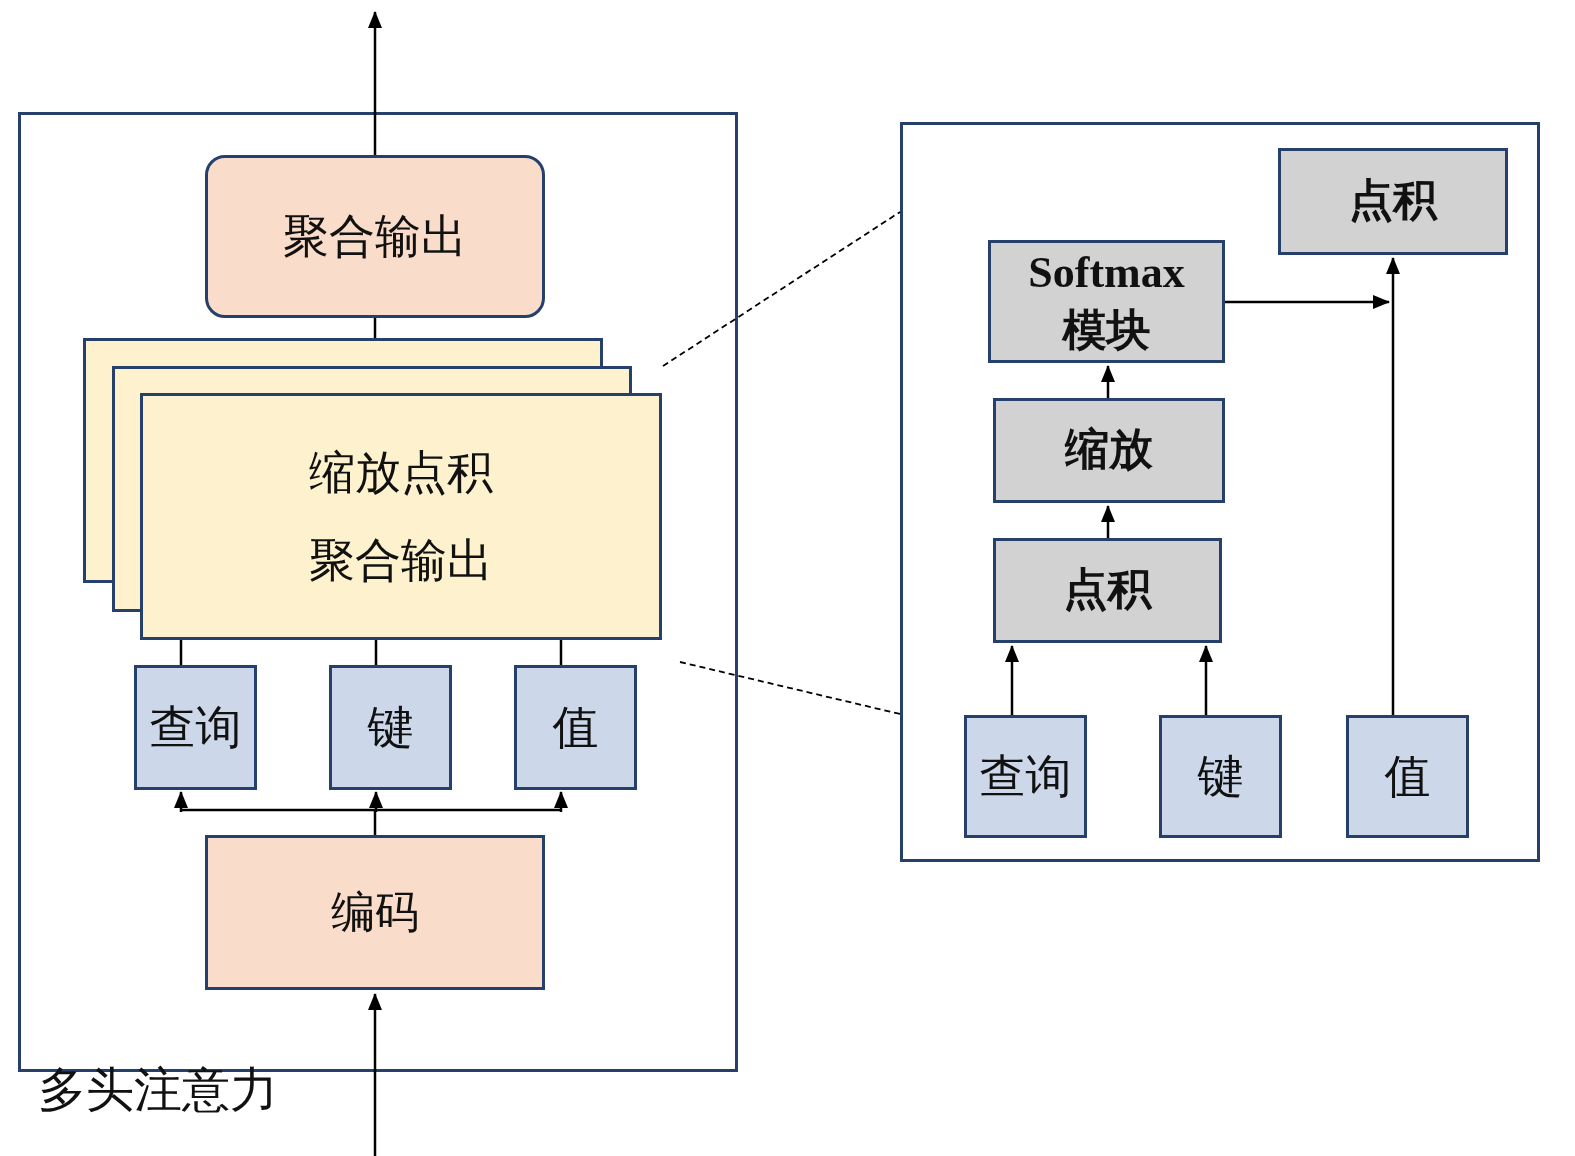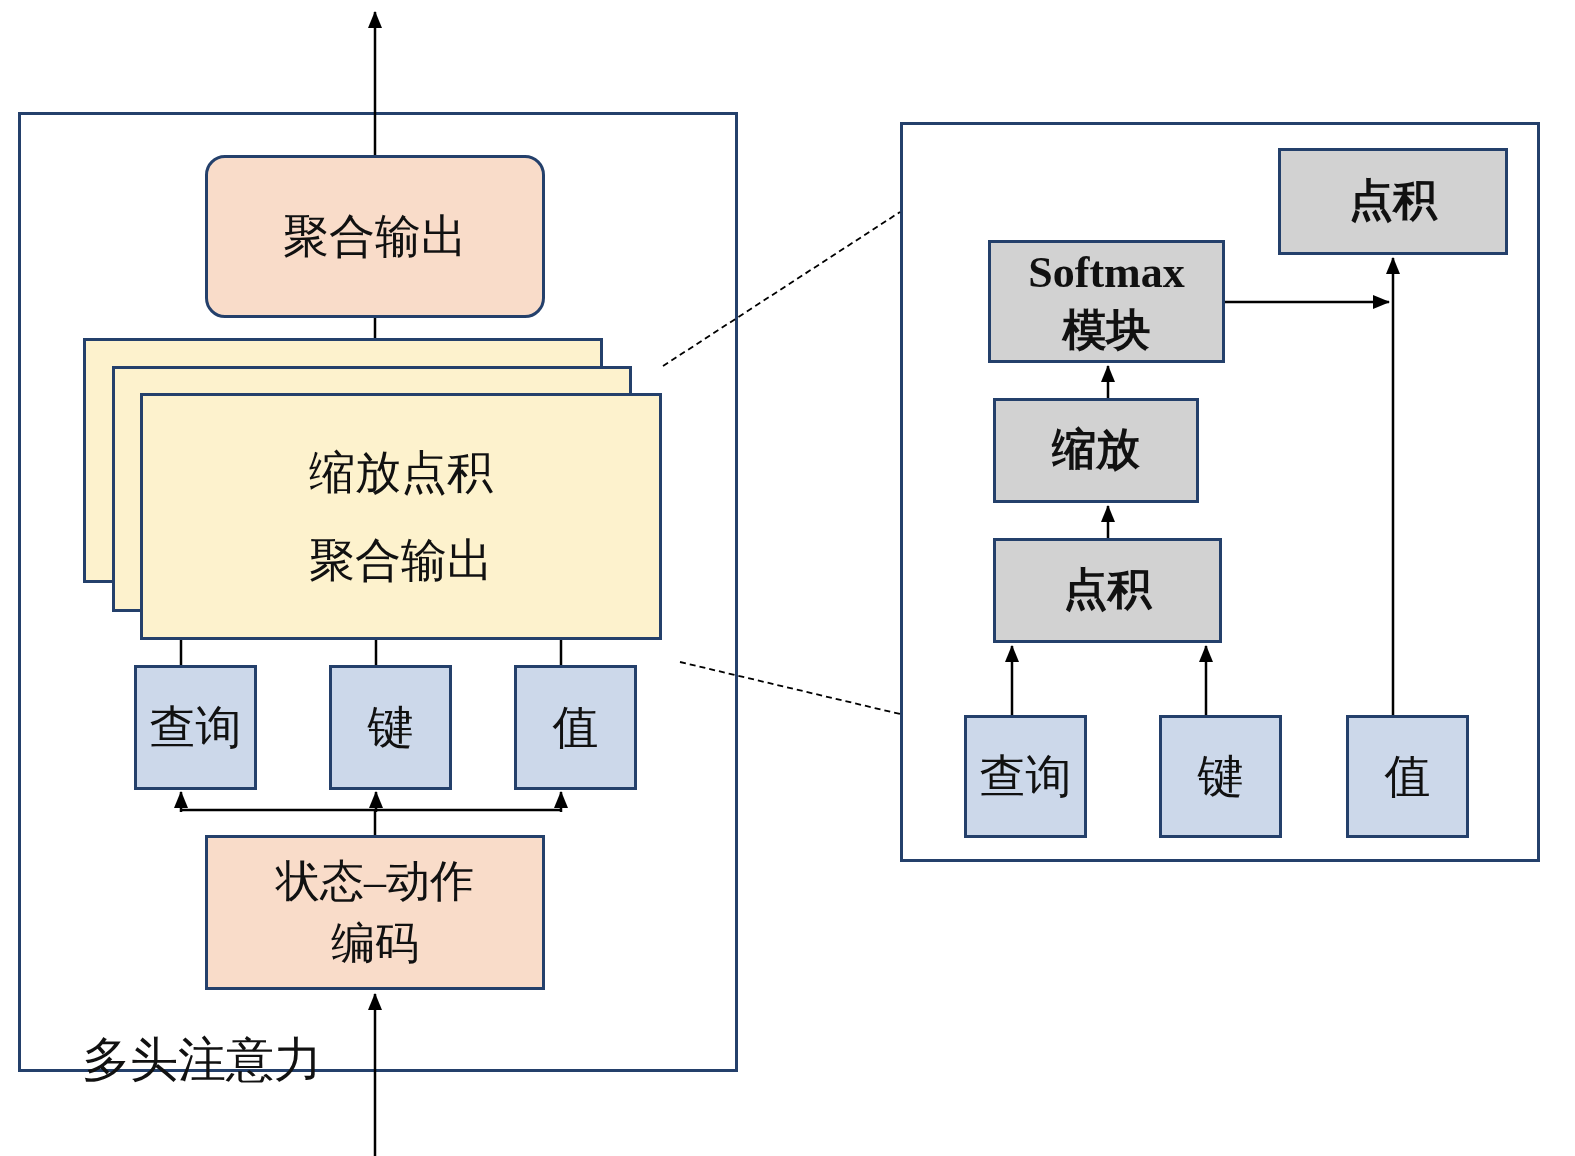--- a/index.html
+++ b/index.html
@@ -58,26 +58,26 @@
   
   #left-panel{left:18px;top:112px;width:720px;height:960px;}
   #agg-output{left:205px;top:155px;width:340px;height:163px;border-radius:20px;}
   #stack-back{left:83px;top:338px;width:520px;height:245px;}
   #stack-mid{left:112px;top:366px;width:520px;height:246px;}
   #stack-front{left:140px;top:393px;width:522px;height:247px;}
   #l-query{left:120px;top:665px;width:123px;height:125px;}
   #l-key{left:315px;top:665px;width:123px;height:125px;}
   #l-value{left:500px;top:665px;width:123px;height:125px;}
   #encoder{left:205px;top:835px;width:340px;height:155px;font-size:44px;line-height:1.4;}
-  #mha-label{left:38px;top:1028px;margin-left:44px;}
+  #mha-label{left:38px;top:1058px;}
   
   #right-panel{left:900px;top:122px;width:640px;height:740px;}
   #r-dot-top{left:1278px;top:148px;width:230px;height:107px;font-size:44px;}
   #r-softmax{left:988px;top:240px;width:237px;height:123px;font-size:44px;line-height:1.3;justify-content:center;}
-  #r-scale{left:993px;top:398px;width:206px;height:105px;font-size:44px;}
+  #r-scale{left:993px;top:398px;width:232px;height:105px;font-size:44px;}
   #r-dot{left:993px;top:538px;width:229px;height:105px;font-size:44px;}
   #r-query{left:950px;top:715px;width:123px;height:123px;}
   #r-key{left:1145px;top:715px;width:123px;height:123px;}
   #r-value{left:1332px;top:715px;width:123px;height:123px;}
 </style>
 </head>
 <body>
 
 <div class="canvas">
 
@@ -129,21 +129,20 @@
     <span>查询</span>
   </div>
   <div class="box blue" id="l-key">
     <span>键</span>
   </div>
   <div class="box blue" id="l-value">
     <span>值</span>
   </div>
 
   <div class="box pink" id="encoder">
-    <span>状态–动作</span>
     <span>编码</span>
   </div>
 
   <div class="corner-label" id="mha-label">多头注意力</div>
 
   <div class="box gray" id="r-dot-top">
     <span>点积</span>
   </div>
   <div class="box gray" id="r-softmax">
     <span>Softmax</span>

